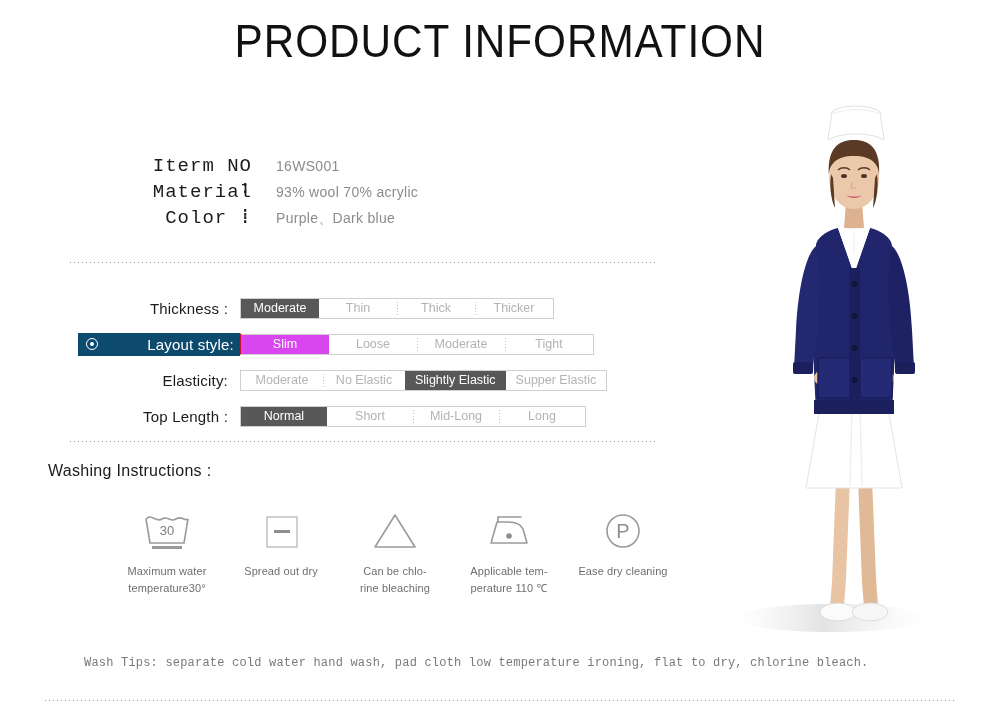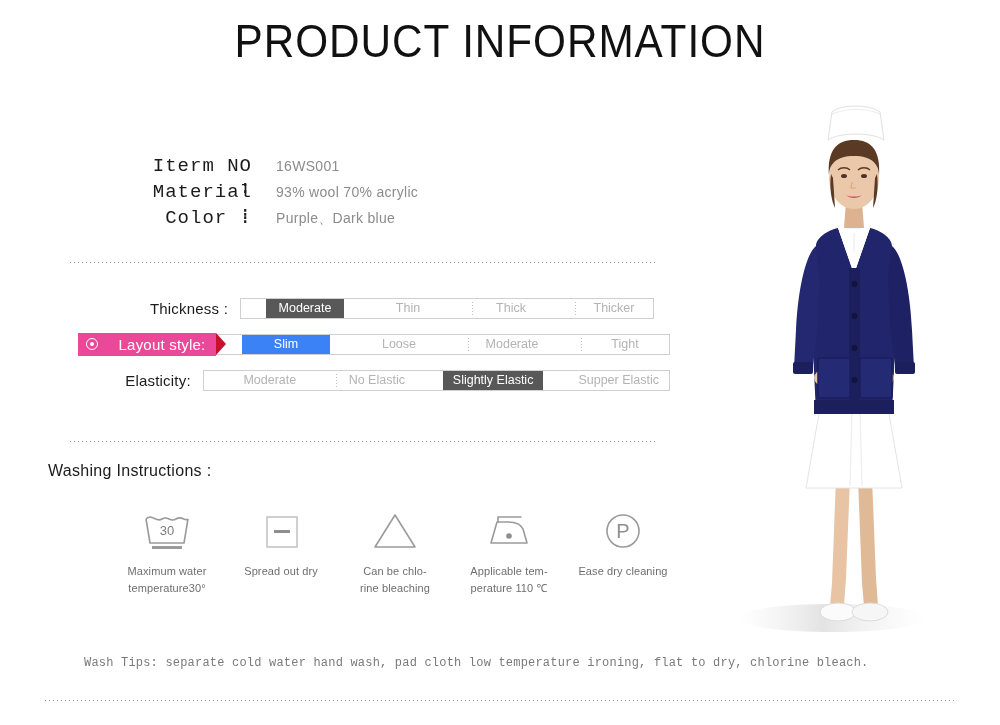--- a/index.html
+++ b/index.html
@@ -98,23 +98,23 @@
     padding-right: 12px;
     font-size: 15px;
     color: #1b1b1b;
     box-sizing: border-box;
     letter-spacing: 0.2px;
   }
 
   
   .attr-row.highlight .attr-label {
     position: relative;
-    background: #ec4899;
+    background: #0c4a6e;
     color: #ffffff;
-    text-align: center;
+    text-align: right;
     padding-left: 36px;
     padding-right: 6px;
     height: 23px;
     line-height: 23px;
     width: 162px;
     margin-left: 8px;
   }
   .attr-row.highlight .attr-label::after {
     content: "";
     position: absolute;
@@ -162,40 +162,39 @@
   .opt {
     display: flex;
     align-items: center;
     justify-content: center;
     font-size: 12.5px;
     color: #b3b3b3;
     padding: 0 10px;
     position: relative;
     white-space: nowrap;
     line-height: 1;
-    margin-left: 25px;
   }
   .opt + .opt::before {
     content: "";
     position: absolute;
     left: 0;
     top: 3px;
     bottom: 3px;
     width: 1px;
     background-image: linear-gradient(to bottom, #c0c0c0 0 1.5px, transparent 1.5px 3px);
     background-size: 1px 3px;
   }
   .opt.selected {
     background: #585858;
     color: #ffffff;
   }
   .opt.selected::before { display: none; }
   .opt.selected + .opt::before { display: none; }
   .attr-row.highlight .opt-group { border-color: #cfcfcf; }
-  .attr-row.highlight .opt.selected { background: #3b82f6; text-align: right; }
+  .attr-row.highlight .opt.selected { background: #d946ef; text-align: right; }
 
   
   .row-thickness  .opt { min-width: 58px; }
   .row-layout     .opt { min-width: 68px; }
   .row-elasticity .opt { min-width: 62px; }
   .row-toplength  .opt { min-width: 66px; }
 
   
   .wash-heading {
     position: absolute;
@@ -308,20 +307,29 @@
   <div class="attr-row row-elasticity">
     <span class="attr-label">Elasticity:</span>
     <div class="opt-group">
       <div class="opt">Moderate</div>
       <div class="opt">No Elastic</div>
       <div class="opt selected">Slightly Elastic</div>
       <div class="opt">Supper  Elastic</div>
     </div>
   </div>
 
+  <div class="attr-row row-toplength">
+    <span class="attr-label">Top Length :</span>
+    <div class="opt-group">
+      <div class="opt selected">Normal</div>
+      <div class="opt">Short</div>
+      <div class="opt">Mid-Long</div>
+      <div class="opt">Long</div>
+    </div>
+  </div>
 
 </div>
 
 <div class="wash-heading">Washing Instructions :</div>
 
 <div class="wash-icons">
 
   <div class="wash-item">
     <div class="wash-glyph">
       <svg width="54" height="44" viewBox="0 0 54 44">

